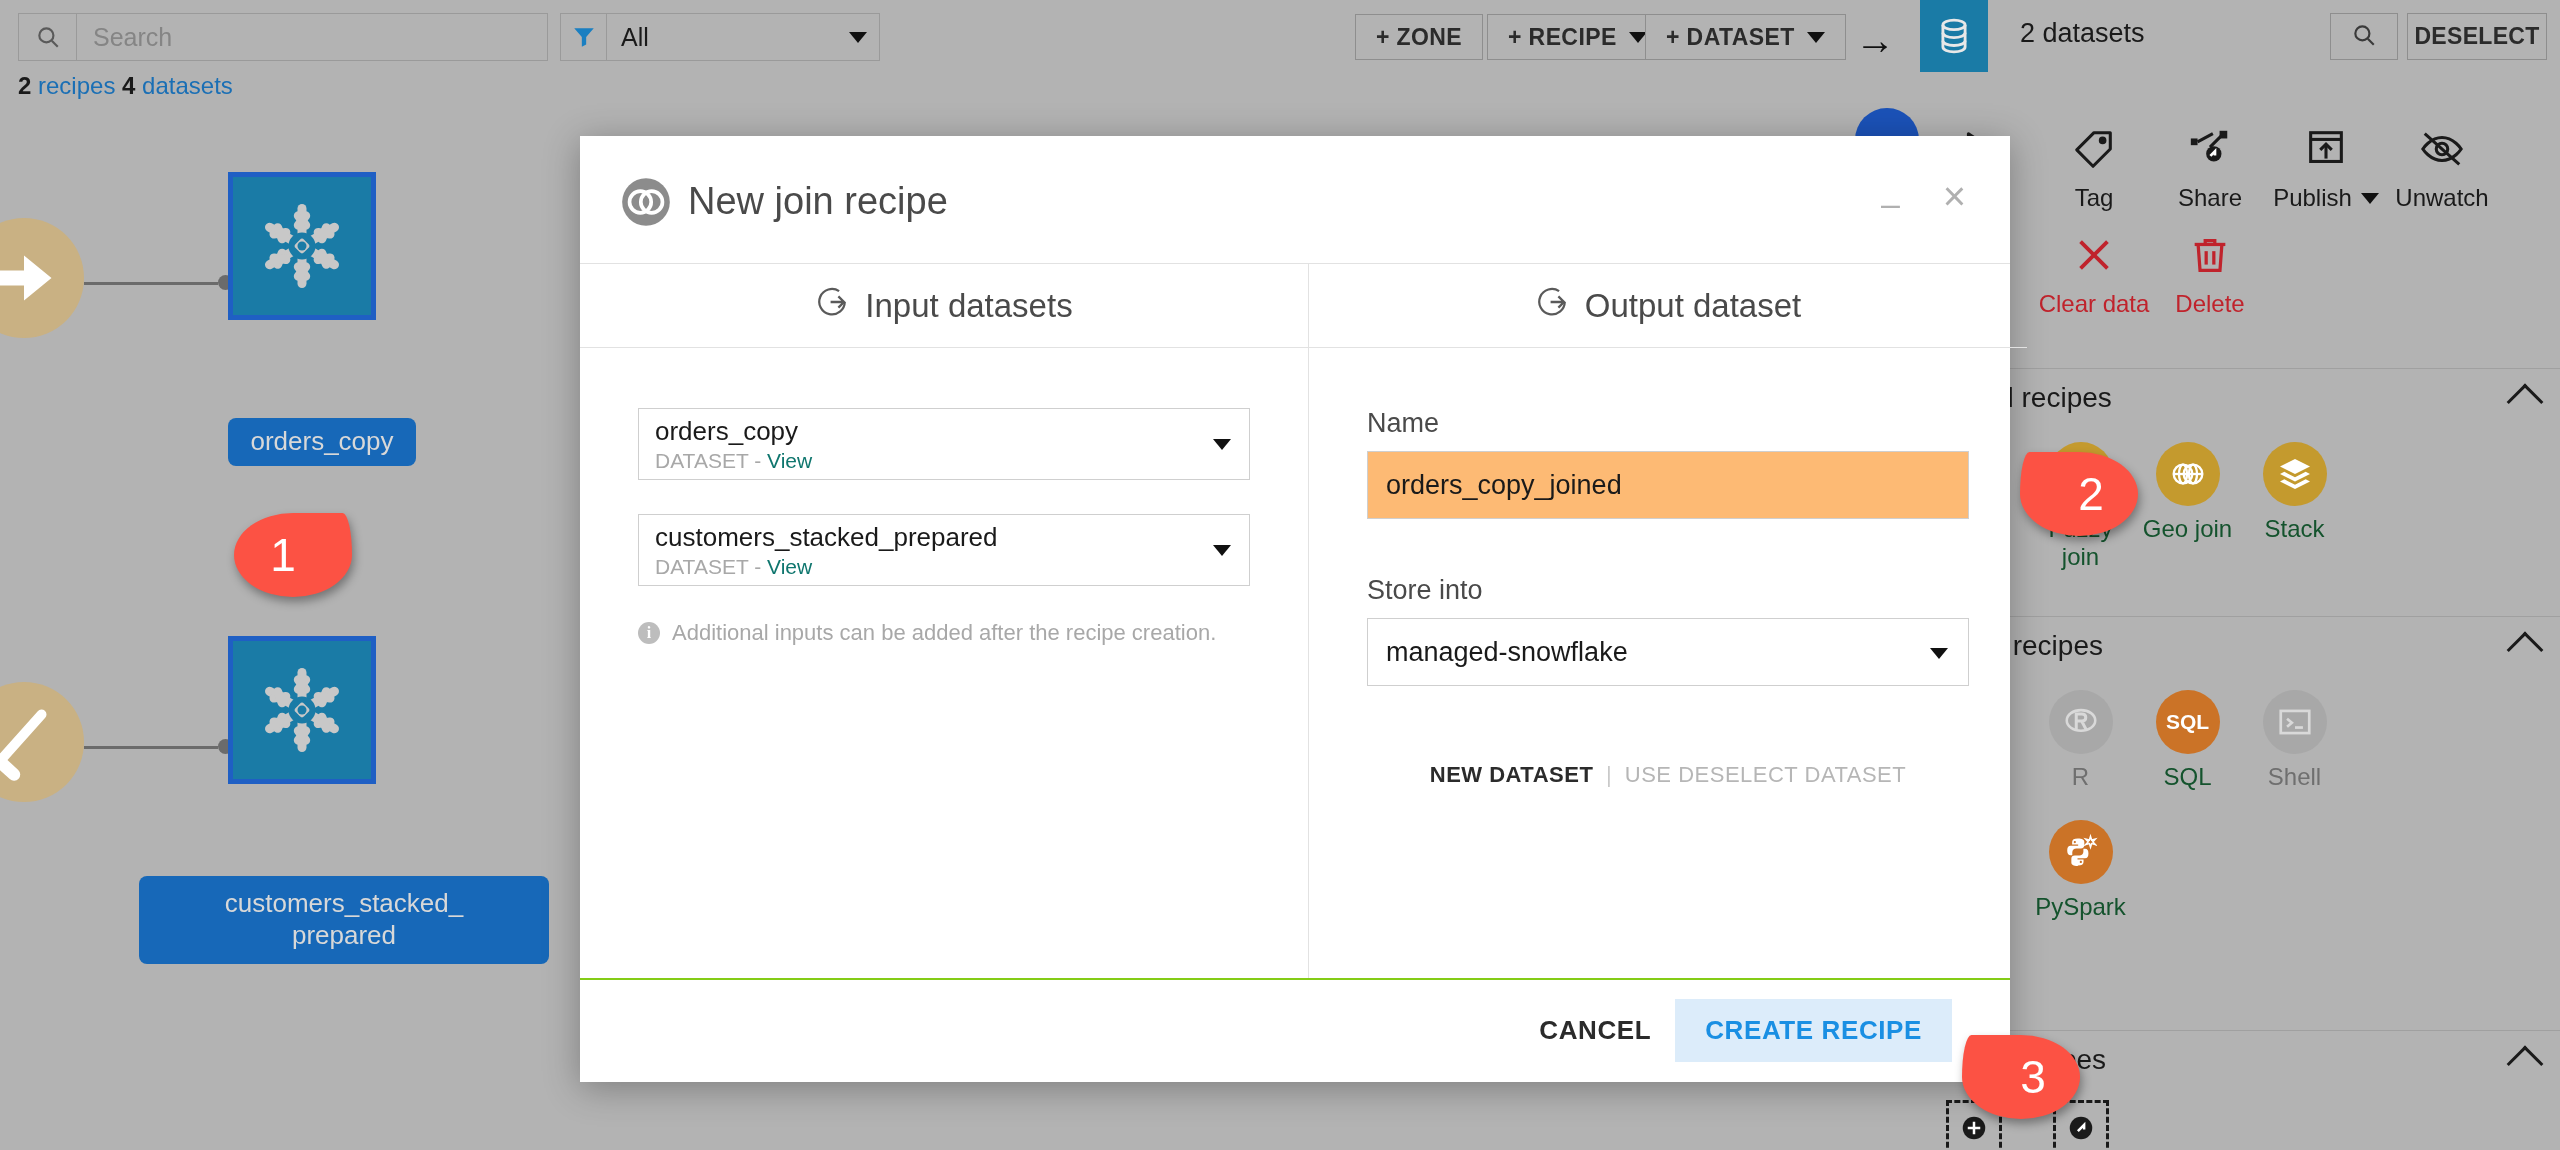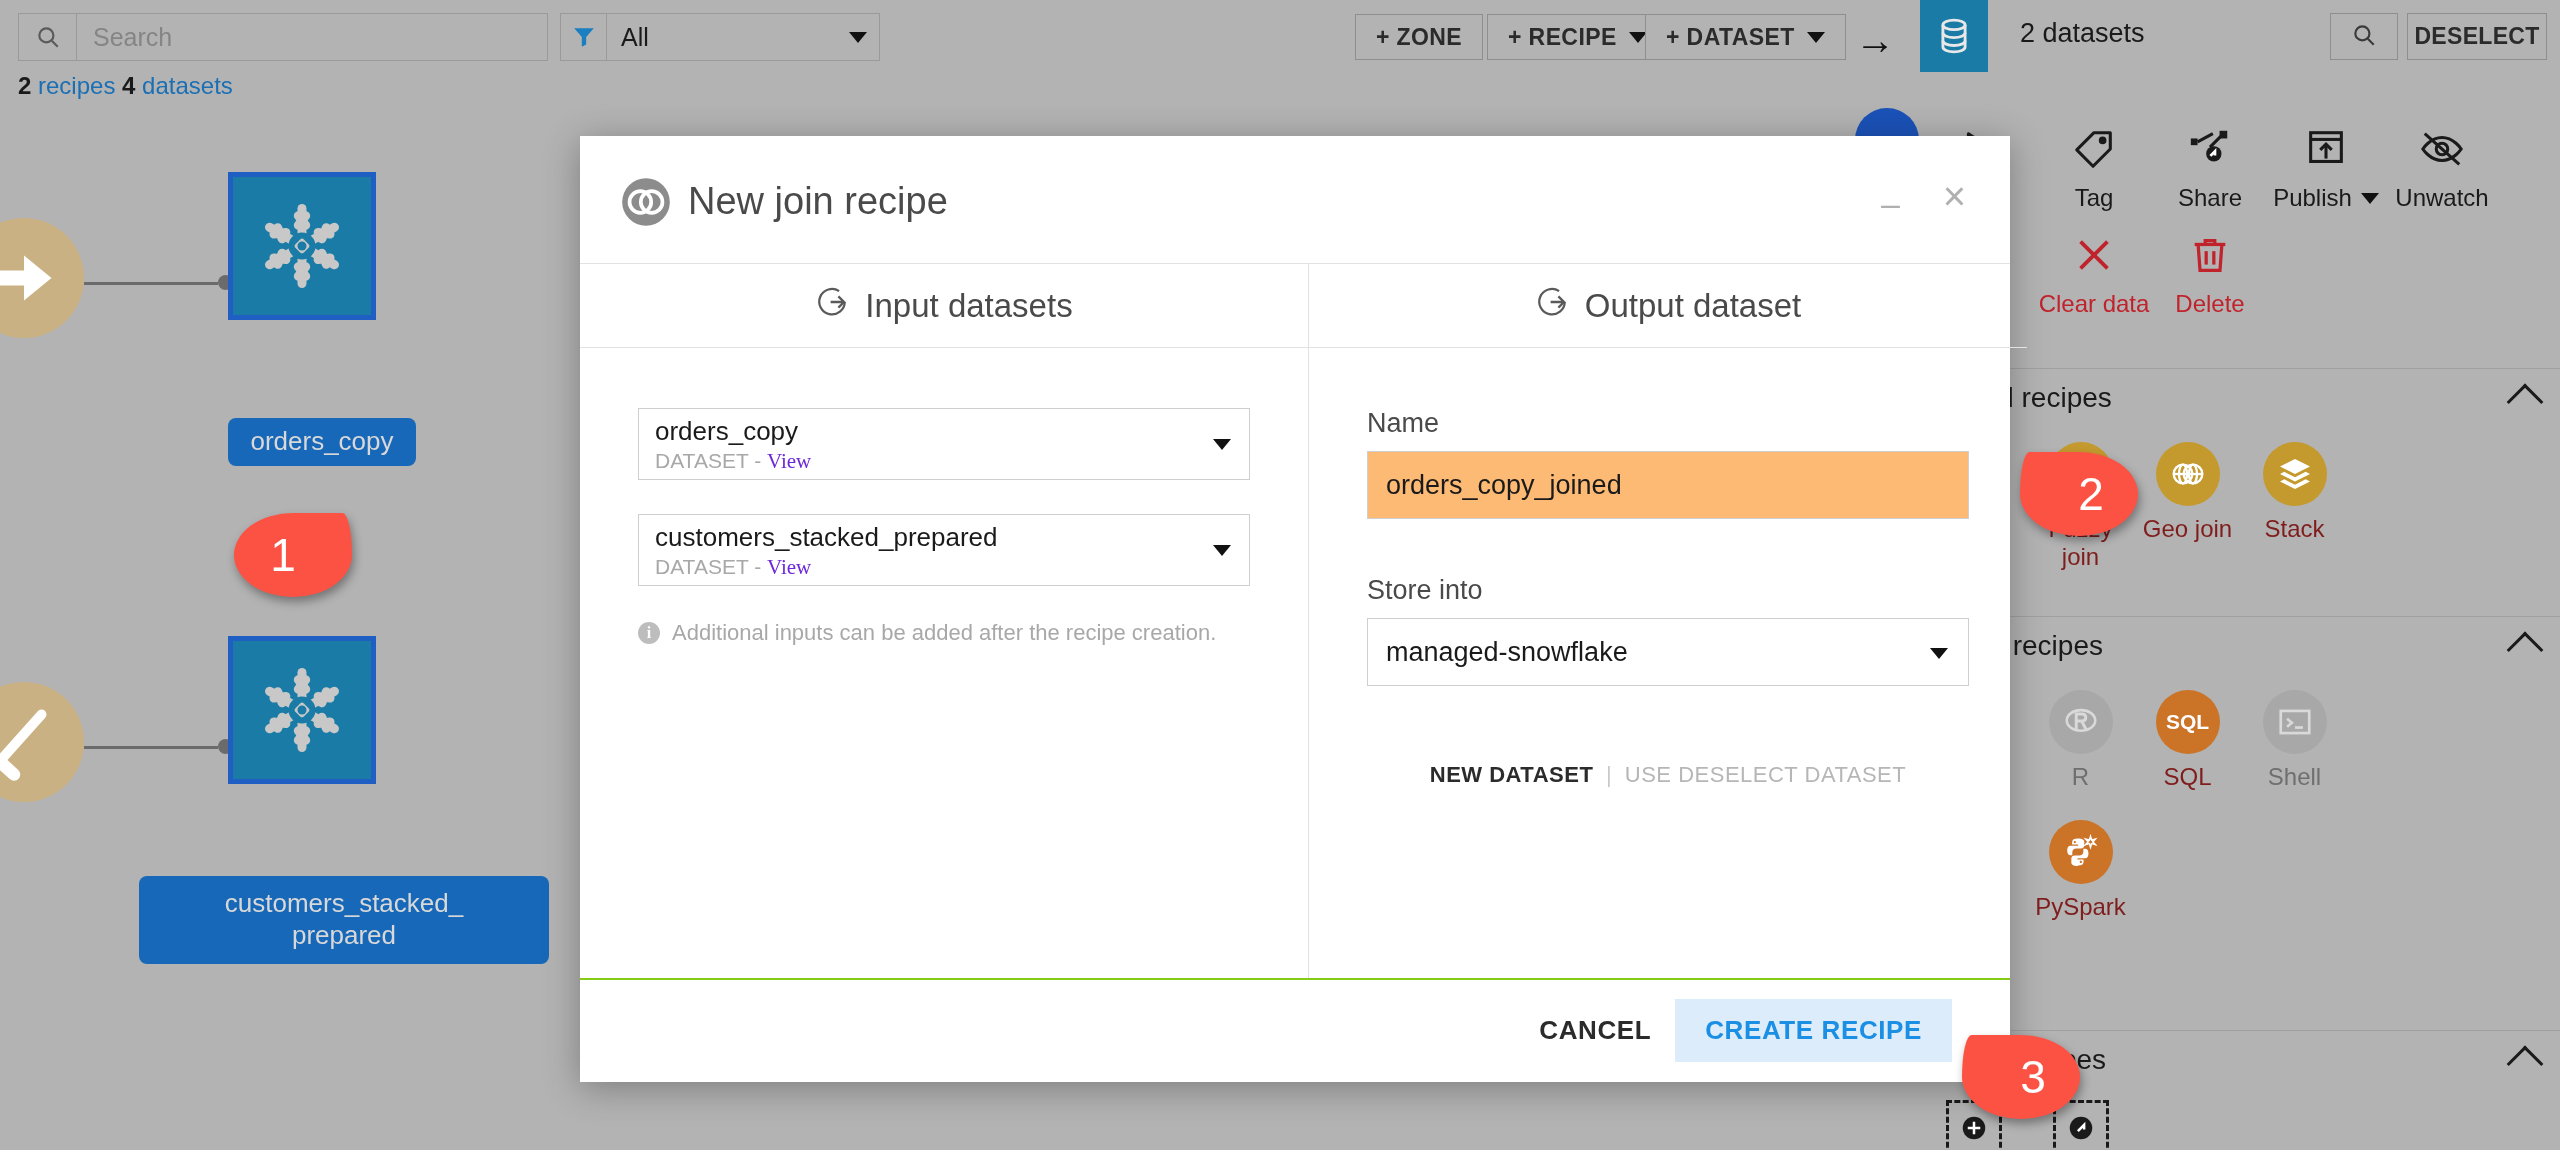--- a/index.html
+++ b/index.html
@@ -109,21 +109,21 @@
     justify-content: space-between; padding: 0 22px 0 18px; border-top: 1px solid #a0a0a0;
   }
   .sec-head .t { font-size: 28px; color: #1a1a1a; }
   .chev-up { width: 26px; height: 26px; border-left: 3px solid #1a1a1a; border-top: 3px solid #1a1a1a; transform: rotate(45deg); margin-top: 9px; }
 
   .recipe-grid { position: absolute; width: 640px; display: flex; flex-wrap: wrap; }
   .recipe-cell {
     width: 107px; display: flex; flex-direction: column; align-items: center; gap: 9px;
     padding-top: 10px; padding-bottom: 8px;
   }
-  .recipe-cell .lbl { font-size: 24px; color: #7f1d1d; text-align: center; line-height: 1.15; }
+  .recipe-cell .lbl { font-size: 24px; color: #14532d; text-align: center; line-height: 1.15; }
   .recipe-cell.dim .lbl { color: #6f6f6f; }
   .circ { width: 64px; height: 64px; border-radius: 50%; display: flex; align-items: center; justify-content: center; }
 
   .dashed-ic { width: 56px; height: 56px; border: 3px dashed #1a1a1a; display: flex; align-items: center; justify-content: center; }
 
   
   .modal {
     position: absolute; left: 580px; top: 136px; width: 1430px; height: 946px;
     background: #fff; box-shadow: 0 6px 34px rgba(0,0,0,.30);
   }
@@ -141,21 +141,21 @@
     justify-content: center; gap: 16px; font-size: 33px; color: #4a4a4a;
   }
   .pane-inner { padding: 60px 58px 0 58px; }
 
   .ds-select {
     position: relative; width: 612px; height: 72px; border: 1px solid #cfcfcf;
     padding: 9px 16px 0 16px; margin-bottom: 34px;
   }
   .ds-name { font-size: 26px; color: #1a1a1a; line-height: 1.05; }
   .ds-sub { font-size: 21px; color: #a8a8a8; margin-top: 4px; }
-  .ds-sub a { color: #6d28d9; text-decoration: none; font-family: Liberation Serif, serif; }
+  .ds-sub a { color: #0f766e; text-decoration: none; }
   .ds-caret { position: absolute; right: 18px; top: 30px; }
 
   .hint { display: flex; align-items: center; gap: 12px; font-size: 22px; color: #a8a8a8; margin-top: 14px; }
   .info-dot {
     width: 22px; height: 22px; border-radius: 50%; background: #bdbdbd; color: #fff;
     font-size: 16px; font-weight: bold; display: flex; align-items: center; justify-content: center;
     font-family: "Liberation Serif", serif;
   }
 
   .field-label { font-size: 27px; color: #4a4a4a; margin-bottom: 12px; }

